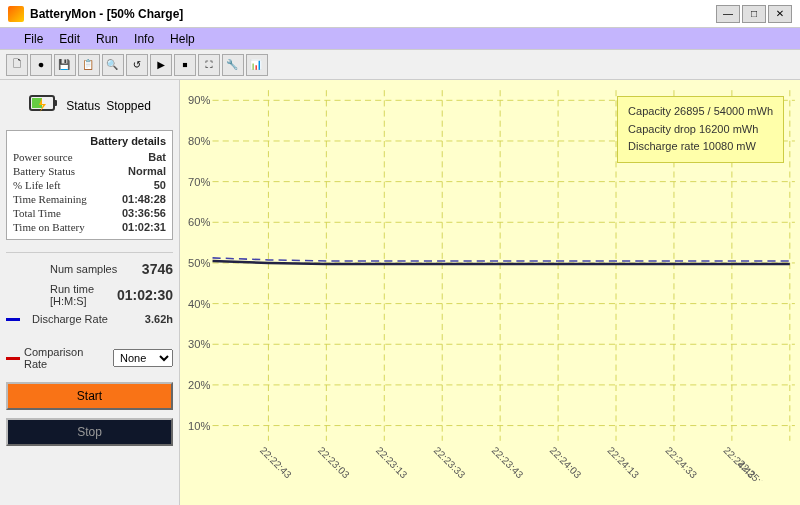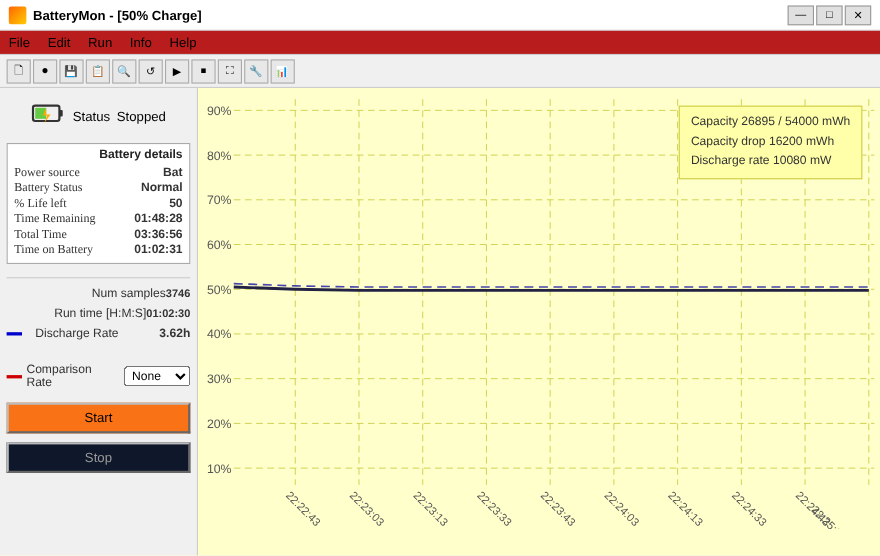--- a/index.html
+++ b/index.html
@@ -46,24 +46,24 @@
       background: #e0e0e0;
       cursor: pointer;
       display: flex;
       align-items: center;
       justify-content: center;
       font-size: 10px;
     }
 
     
     .menu-bar {
-      background: #b91c1c;
+      background: #c4b5fd;
       display: flex;
       gap: 0;
-      padding: 2px 0;
+      padding: 2px 16px;
       border-bottom: 1px solid #ccc;
       height: 22px;
       text-align: right;
     }
     .menu-item {
       padding: 2px 8px;
       cursor: pointer;
       font-size: 12px;
     }
 
@@ -149,30 +149,31 @@
       font-weight: bold;
     }
 
     .divider {
       border-top: 1px solid #ccc;
       margin: 4px 0;
     }
 
     .info-row {
       display: flex;
-      justify-content: flex-end;
+      justify-content: space-between;
       align-items: center;
       margin-bottom: 2px;
+      margin-left: 44px;
     }
     .info-label {
       font-size: 11px;
       color: #333;
     }
     .info-value {
-      font-size: 10px;
+      font-size: 14px;
       color: #333;
       font-weight: bold;
     }
 
     .legend-row {
       display: flex;
       align-items: center;
       gap: 12px;
       margin-bottom: 17px;
     }

